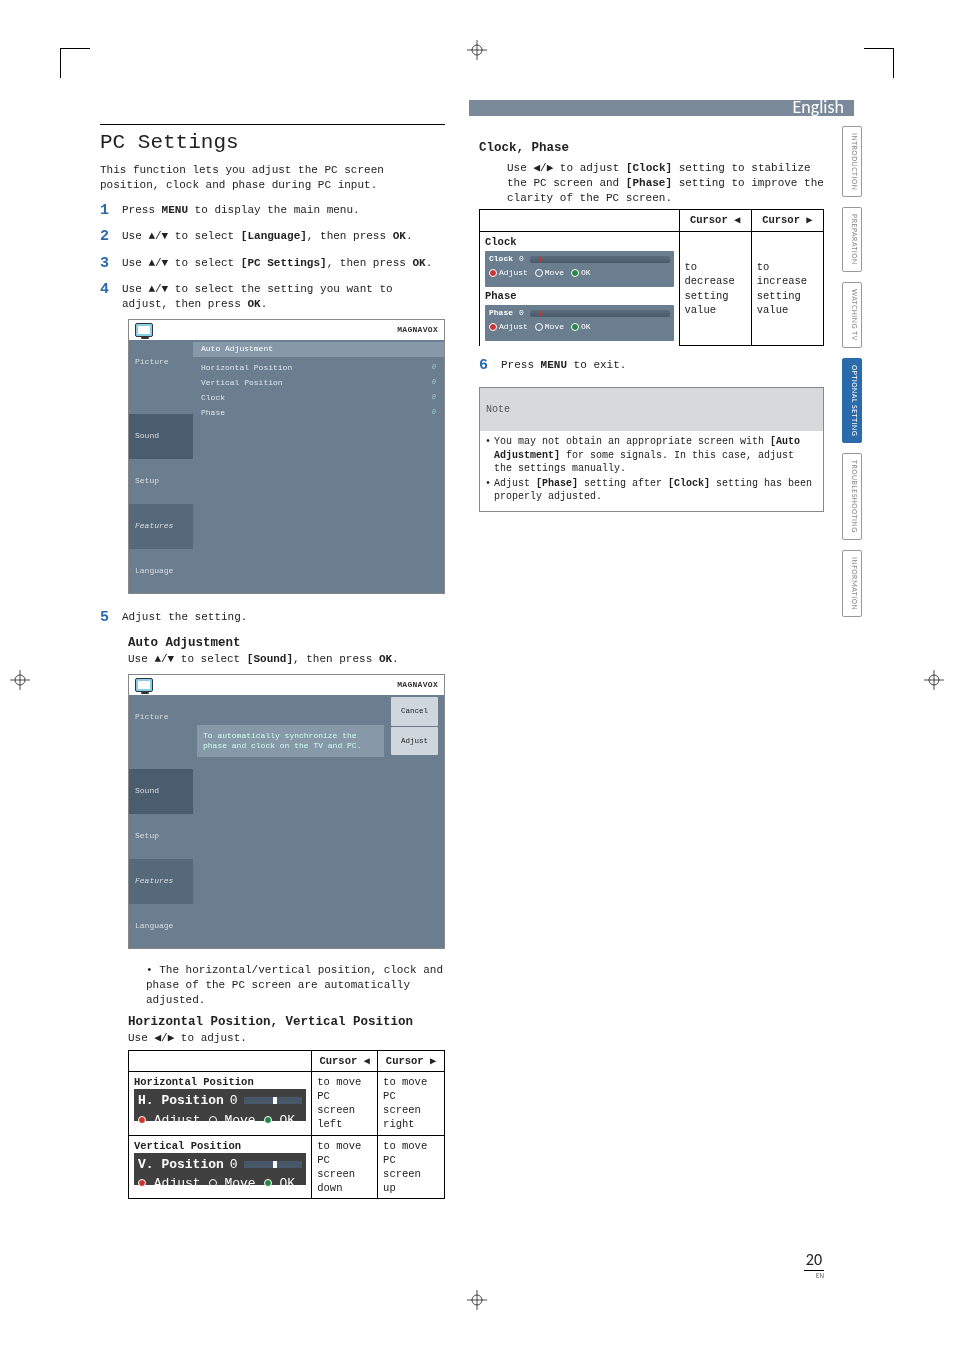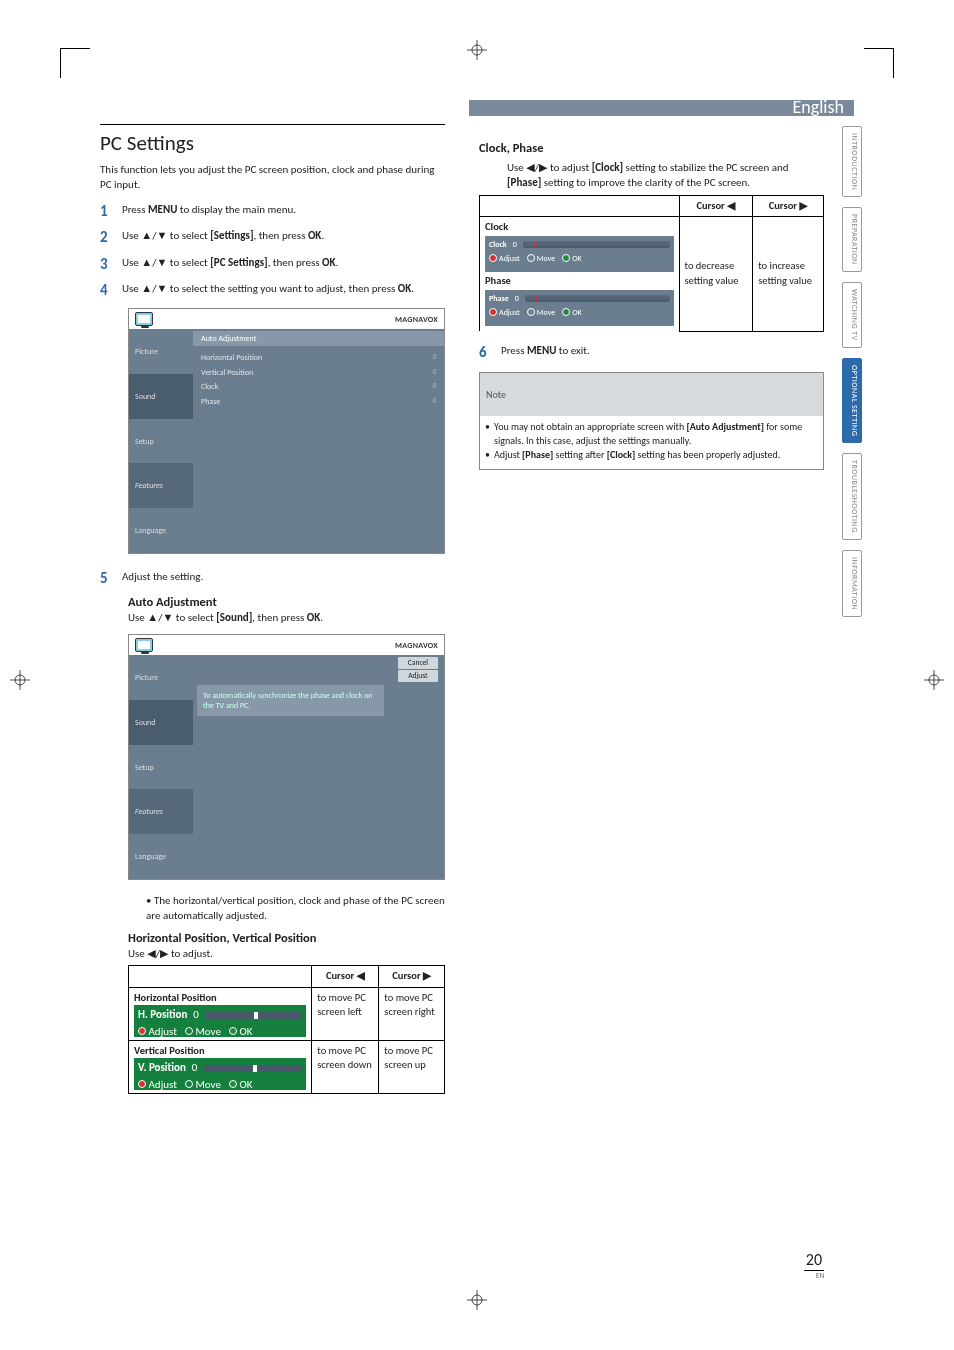--- a/index.html
+++ b/index.html
@@ -16,64 +16,64 @@
 
 .header-lang { position: absolute; top: 0; right: 0; width: 385px; }
 .header-lang .bar { height: 16px; background: #7b8a9a; }
 .header-lang .txt { position: absolute; right: 10px; top: -4px; font-size: 18px; color: #fff; }
 
 .sidebar-tabs { position: absolute; top: 26px; right: -8px; width: 20px; display: flex; flex-direction: column; gap: 10px; }
 .side-tab { writing-mode: vertical-rl; text-orientation: mixed; font-size: 8px; letter-spacing: 0.5px; padding: 6px 1px; border: 0.5px solid #999; text-align: center; color: #888; border-radius: 2px; }
 .side-tab.active { background: #2b6aab; color: #fff; border-color: #2b6aab; }
 
 .columns { position: absolute; top: 24px; left: 0; right: 30px; display: flex; gap: 34px; }
-.col { flex: 1; font-size: 11px; line-height: 1.35; }
+.col { flex: 1; font-size: 11px; line-height: 1.35; font-family: Liberation Mono, monospace; }
 
 h1 { font-size: 21px; font-weight: 400; border-top: 1.5px solid #000; padding-top: 4px; margin-bottom: 6px; }
 h2 { font-size: 12.5px; font-weight: 700; margin: 10px 0 4px; }
 h3 { font-size: 12.5px; font-weight: 700; }
 
 .intro { margin-bottom: 8px; }
 .steps { list-style: none; }
 .steps li { display: flex; margin-bottom: 6px; }
 .steps li .num { color: #2b6aab; font-weight: 700; font-size: 15px; width: 22px; flex-shrink: 0; }
 .steps li .body { flex: 1; padding-top: 2px; }
 b { font-weight: 600; }
 .note-bullet { padding-left: 18px; margin: 6px 0; }
 
 .screenshot { border: 1px solid #888; background: linear-gradient(#fff 0 20px, #6b7e8f 20px 100%); margin: 8px 0 14px; font-size: 8px; color: #fff; position: relative; }
 .sc-head { height: 20px; display: flex; justify-content: space-between; align-items: center; padding: 0 6px; }
 .sc-logo { font-weight: 700; color: #333; font-size: 8px; letter-spacing: 0.3px; }
 .sc-body { display: flex; min-height: 130px; }
 .sc-left { width: 64px; }
 .sc-left div { padding: 17px 6px; color: #ddd; font-size: 8px; }
-.sc-left div.row-dk { background: #4a5d6e; }
+.sc-left div.row-dk { background: #4a5d6e; margin-top: 29px; }
 .sc-left div.row-sel { background: #56697a; font-style: italic; }
 .sc-right { flex: 1; padding: 2px 0 0 0; position: relative; }
 .sc-right .row { display: flex; justify-content: space-between; padding: 2px 8px; font-size: 8px; color: #dfe4e8; }
 .sc-right .row .val { font-style: italic; color: #9cc; font-size: 7px; }
 .sc-right .row.hi { background: #8799a8; color: #fff; }
 .sc-right .btns { position: absolute; top: 2px; right: 6px; display: flex; flex-direction: column; gap: 1px; }
-.sc-right .btns div { background: #cfd6dc; color: #222; font-size: 7.5px; padding: 1px 10px; border-radius: 1px; text-align: center; }
+.sc-right .btns div { background: #cfd6dc; color: #222; font-size: 7.5px; padding: 9px 10px; border-radius: 1px; text-align: center; }
 .sc-info { color: #cfe; font-size: 8px; padding: 6px; }
 .tv-icon { width: 18px; height: 14px; background: #88d0e8; border: 1px solid #333; border-radius: 2px; position: relative; }
 .tv-icon::after { content: ""; position: absolute; bottom: -3px; left: 5px; width: 8px; height: 2px; background: #333; border-radius: 1px; }
 .tv-icon::before { content:""; position:absolute; inset:2px; background:#fff; }
 
 .clock-panel { background: #6b7e8f; color: #fff; font-size: 8px; padding: 3px 4px; margin: 2px 0; height: 36px; position: relative; border-radius: 1px; }
 .clock-panel .lbl { font-weight: 600; }
 .clock-panel .row2 { display: flex; gap: 7px; margin-top: 3px; align-items: center; }
 .clock-panel .row2 span { display: inline-flex; align-items: center; gap: 2px; }
 .circ { display: inline-block; width: 8px; height: 8px; border-radius: 50%; border: 1px solid #fff; }
 .circ.red { background: #c33; }
 .circ.grn { background: #284; }
 .clock-slider { flex: 1; height: 7px; background: linear-gradient(#5b6d7c,#4a5c6b); border-radius: 2px; position: relative; margin: 1px 0; }
 .clock-slider::before { content:""; position:absolute; left:10px; top:1px; bottom:1px; width:2px; background:#c33; }
 
-.pos-panel { background: #15803d; color: #fff; font-size: 11px; padding: 3px 4px; height: 32px; position: relative; }
+.pos-panel { background: #404040; color: #fff; font-size: 13px; padding: 3px 4px; height: 32px; position: relative; }
 .pos-panel .lbl { font-weight: 600; }
 .pos-panel .hslider { height: 7px; background: #48576a; position: relative; margin: 1px 0; }
 .pos-panel .hslider::before { content:""; position:absolute; left:50%; top:0; bottom:0; width:4px; background:#fff; }
 .pos-panel .row2 { display: flex; gap: 8px; margin-top: 2px; }
 
 table.manual { border-collapse: collapse; width: 100%; margin: 4px 0 10px; font-size: 10.5px; }
 table.manual th, table.manual td { border: 1px solid #000; padding: 3px 5px; vertical-align: top; }
 table.manual th { font-weight: 700; text-align: center; background: #fff; }
 table.manual .rowhead { width: 58%; }
 
@@ -135,21 +135,21 @@
       <h1>PC Settings</h1>
       <p class="intro">This function lets you adjust the PC screen position, clock and phase during PC input.</p>
 
       <ul class="steps">
         <li>
             <span class="num">1</span>
           <span class="body"><span>Press </span><b>MENU</b><span> to display the main menu.</span></span>
           </li>
         <li>
             <span class="num">2</span>
-          <span class="body"><span>Use ▲/▼ to select </span><b>[Settings]</b><span>, then press </span><b>OK</b><span>.</span></span>
+          <span class="body"><span>Use ▲/▼ to select </span><b>[Language]</b><span>, then press </span><b>OK</b><span>.</span></span>
           </li>
         <li>
             <span class="num">3</span>
           <span class="body"><span>Use ▲/▼ to select </span><b>[PC Settings]</b><span>, then press </span><b>OK</b><span>.</span></span>
           </li>
         <li>
             <span class="num">4</span>
           <span class="body"><span>Use ▲/▼ to select the setting you want to adjust, then press </span><b>OK</b><span>.</span></span>
           </li>
       </ul>

